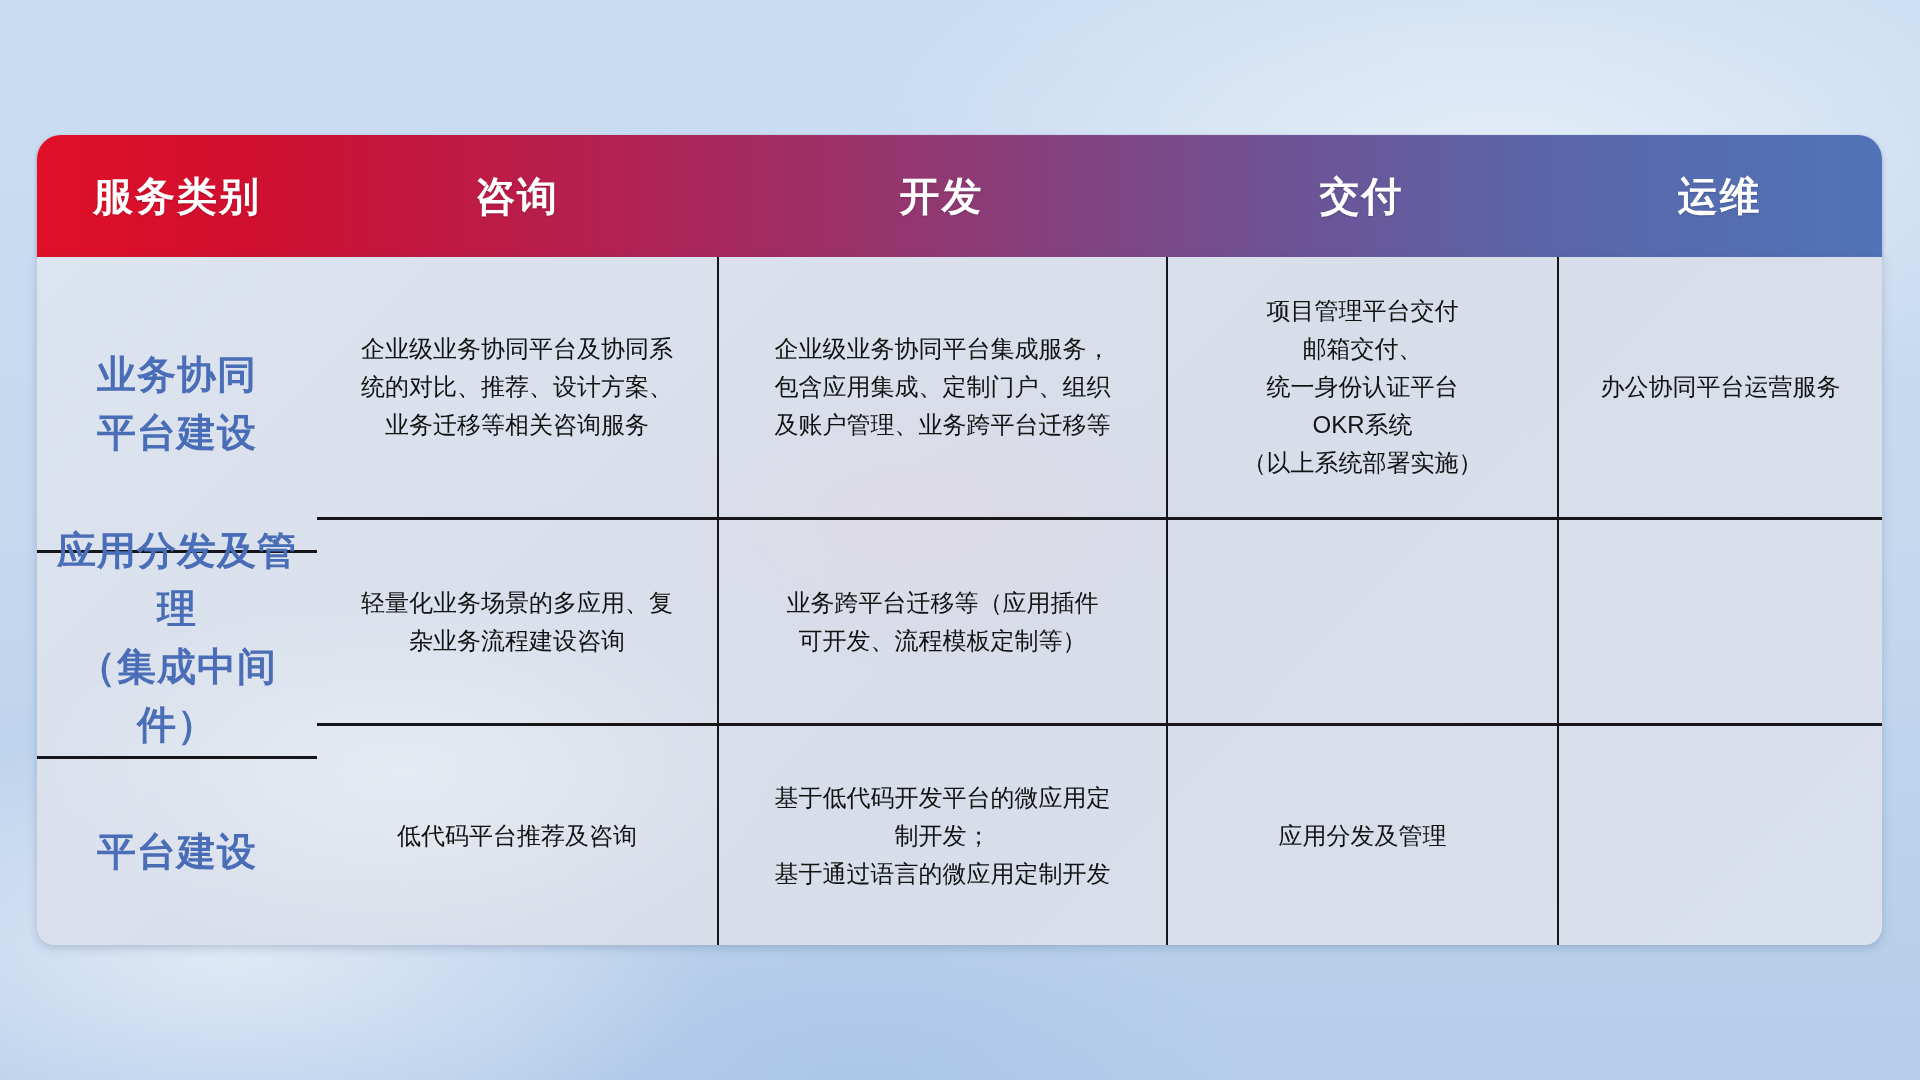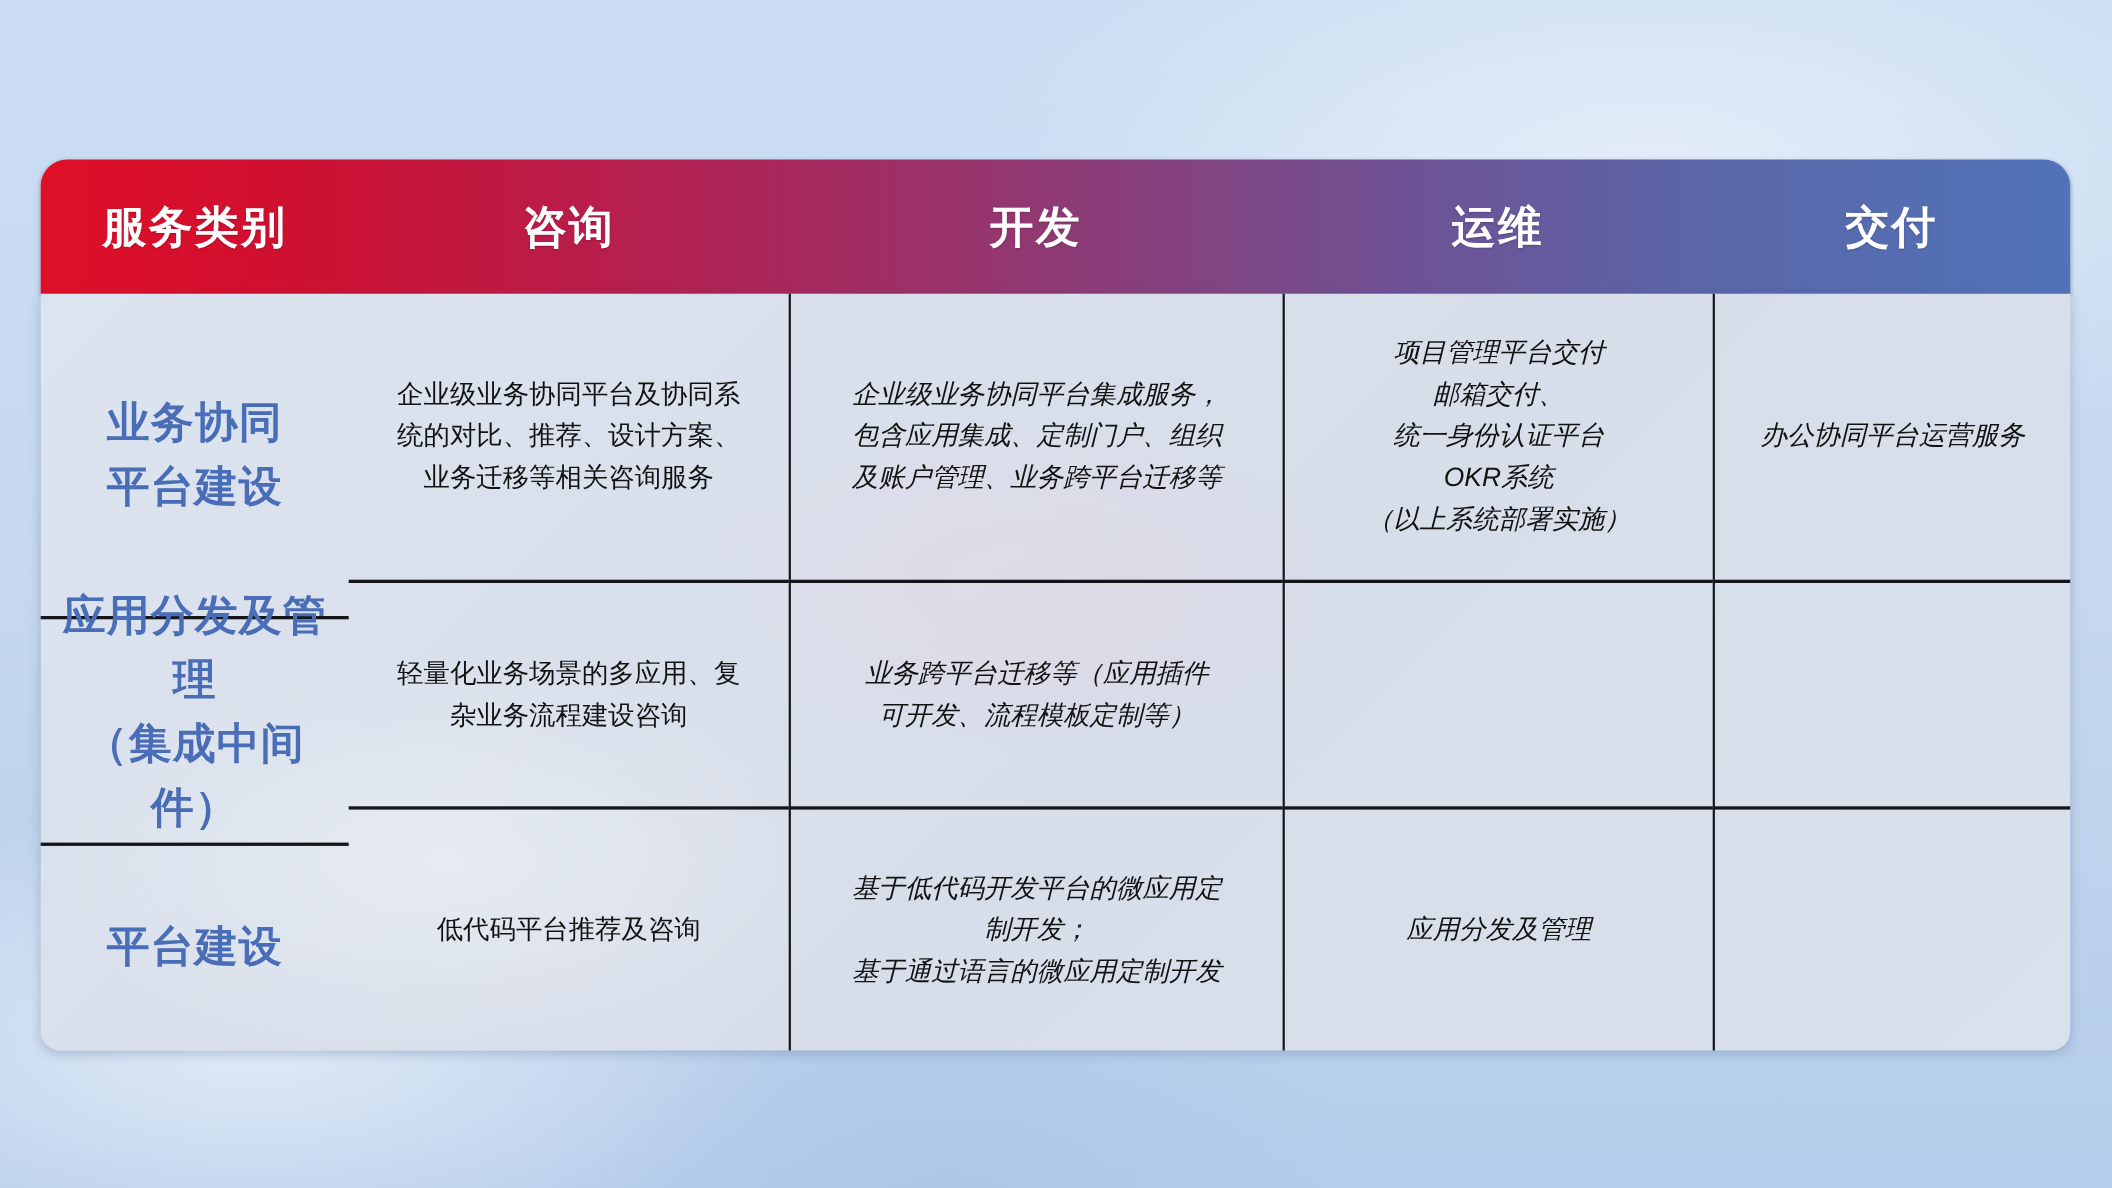--- a/index.html
+++ b/index.html
@@ -9,21 +9,21 @@
     background:
       radial-gradient(ellipse 700px 320px at 12% 88%, rgba(255,255,255,0.55), transparent 70%),
       radial-gradient(ellipse 900px 380px at 78% 15%, rgba(255,255,255,0.50), transparent 72%),
       radial-gradient(ellipse 500px 260px at 45% 100%, rgba(160,190,230,0.45), transparent 75%),
       linear-gradient(180deg, #caddf2 0%, #c5d8ee 50%, #b5cdea 100%);
     position: relative;
   }
 
   .slide-table {
     position: absolute;
-    left: 37px; top: 145px;
+    left: 37px; top: 135px;
     width: 1845px; height: 810px;
   }
 
   
   .table-header {
     height: 122px;
     border-radius: 24px 24px 0 0;
     background: linear-gradient(90deg,
       #e00f28 0%, #cf1030 12%, #b12253 32%,
       #8f3a74 50%, #6d5396 68%, #5a66a8 82%, #5173b8 100%);
@@ -60,21 +60,21 @@
     align-items: center;
     justify-content: center;
     text-align: center;
     padding: 8px 6px;
     font-size: 24px;
     line-height: 38px;
     color: #121212;
     white-space: pre-line;
   }
   
-  .v-line { border-left: 2px solid #15151a; font-style: italic; }
+  .v-line { border-left: 2px solid #15151a; }
   
   .h-line { border-top: 3px solid #15151a; }
 
   .category {
     color: #4a6db7;
     font-size: 39px;
     font-weight: 700;
     line-height: 58px;
     letter-spacing: 1px;
     margin-top: 33px;
@@ -82,22 +82,22 @@
 </style>
 </head>
 <body>
 
 <div class="slide-table">
 
   <div class="table-header">
     <div class="header-cell">服务类别</div>
     <div class="header-cell">咨询</div>
     <div class="header-cell">开发</div>
+    <div class="header-cell">交付</div>
     <div class="header-cell">运维</div>
-    <div class="header-cell">交付</div>
   </div>
 
   <div class="table-body">
 
     <div class="cell category">业务协同
 平台建设</div>
     <div class="cell">企业级业务协同平台及协同系
 统的对比、推荐、设计方案、
 业务迁移等相关咨询服务</div>
     <div class="cell v-line">企业级业务协同平台集成服务，

